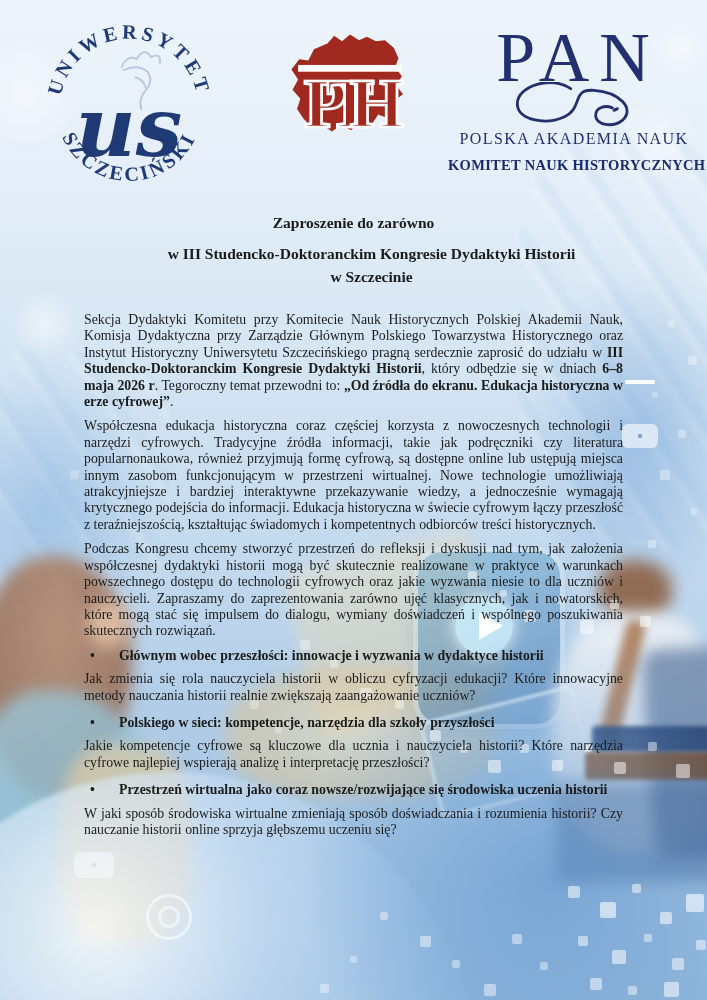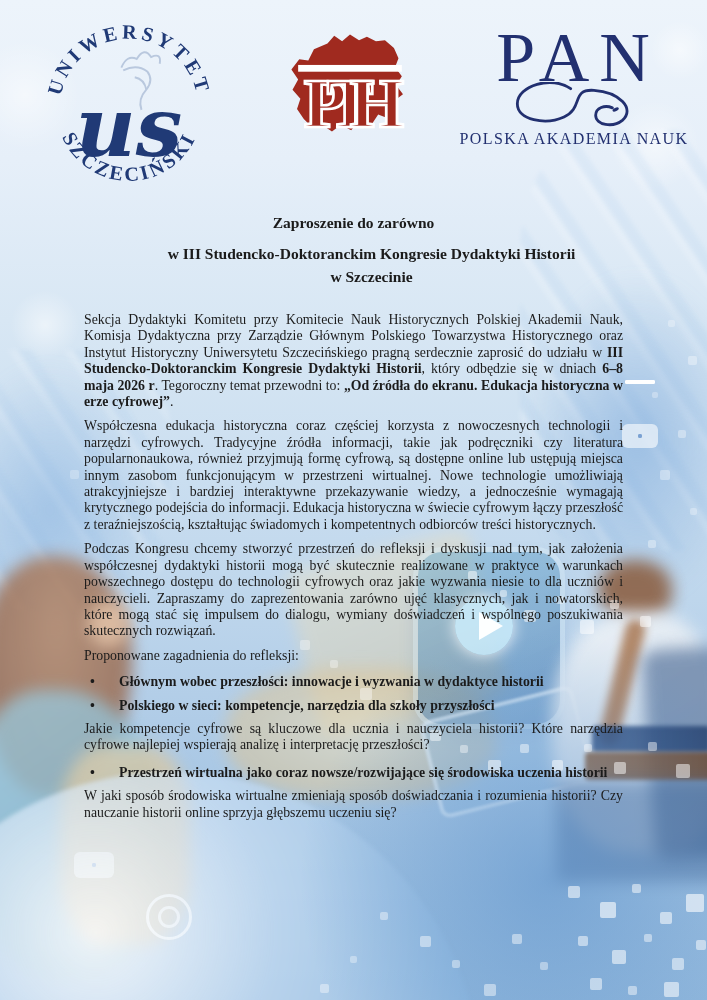--- a/index.html
+++ b/index.html
@@ -212,39 +212,40 @@
     </svg>
 
     <div class="pan-logo">
       <div class="pan-acronym">PAN</div>
       <svg class="pan-flourish" width="180" height="50" viewBox="0 0 200 60">
         <path d="M96,8 C74,-8 32,4 32,26 C32,46 66,52 88,42 C112,31 96,8 124,10 C154,12 174,32 158,46
                  C147,55 126,52 126,40 C126,31 137,27 146,31" stroke="#223070" stroke-width="3.4" fill="none" stroke-linecap="round"></path>
         <ellipse cx="150" cy="33" rx="4" ry="2" transform="rotate(-25 150 33)" fill="#223070"></ellipse>
       </svg>
       <div class="pan-sub">POLSKA AKADEMIA NAUK</div>
+      <div class="pan-committee">KOMITET NAUK HISTORYCZNYCH</div>
     </div>
   </header>
 
   <h1 class="title" style="margin:0;">
     <span class="t1">Zaproszenie do zarówno</span>
     <span class="t2">w III Studencko-Doktoranckim Kongresie Dydaktyki Historii</span>
     <span class="t3">w Szczecinie</span>
   </h1>
 
   <main class="content">
     <p><span>Sekcja Dydaktyki Komitetu przy Komitecie Nauk Historycznych Polskiej Akademii Nauk, Komisja Dydaktyczna przy Zarządzie Głównym Polskiego Towarzystwa Historycznego oraz Instytut Historyczny Uniwersytetu Szczecińskiego pragną serdecznie zaprosić do udziału w </span><b>III Studencko-Doktoranckim Kongresie Dydaktyki Historii</b><span>, który odbędzie się w dniach </span><b>6–8 maja 2026 r</b><span>. Tegoroczny temat przewodni to: </span><b>„Od źródła do ekranu. Edukacja historyczna w erze cyfrowej”</b><span>.</span></p>
     <p>Współczesna edukacja historyczna coraz częściej korzysta z nowoczesnych technologii i narzędzi cyfrowych. Tradycyjne źródła informacji, takie jak podręczniki czy literatura popularnonaukowa, również przyjmują formę cyfrową, są dostępne online lub ustępują miejsca innym zasobom funkcjonującym w przestrzeni wirtualnej. Nowe technologie umożliwiają atrakcyjniejsze i bardziej interaktywne przekazywanie wiedzy, a jednocześnie wymagają krytycznego podejścia do informacji. Edukacja historyczna w świecie cyfrowym łączy przeszłość z teraźniejszością, kształtując świadomych i kompetentnych odbiorców treści historycznych.</p>
     <p>Podczas Kongresu chcemy stworzyć przestrzeń do refleksji i dyskusji nad tym, jak założenia współczesnej dydaktyki historii mogą być skutecznie realizowane w praktyce w warunkach powszechnego dostępu do technologii cyfrowych oraz jakie wyzwania niesie to dla uczniów i nauczycieli. Zapraszamy do zaprezentowania zarówno ujęć klasycznych, jak i nowatorskich, które mogą stać się impulsem do dialogu, wymiany doświadczeń i wspólnego poszukiwania skutecznych rozwiązań.</p>
-    <p class="lead">Proponowane zagadnienia do refleksji:</p>
 
     <div class="bullet">
       <span class="marker">•</span>
       <span class="b-head">Głównym wobec przeszłości: innowacje i wyzwania w dydaktyce historii</span>
     </div>
+    <p class="b-body">Jak zmienia się rola nauczyciela historii w obliczu cyfryzacji edukacji? Które innowacyjne metody nauczania historii realnie zwiększają zaangażowanie uczniów?</p>
 
     <div class="bullet">
       <span class="marker">•</span>
       <span class="b-head">Polskiego w sieci: kompetencje, narzędzia dla szkoły przyszłości</span>
     </div>
     <p class="b-body">Jakie kompetencje cyfrowe są kluczowe dla ucznia i nauczyciela historii? Które narzędzia cyfrowe najlepiej wspierają analizę i interpretację przeszłości?</p>
 
     <div class="bullet">
       <span class="marker">•</span>
       <span class="b-head">Przestrzeń wirtualna jako coraz nowsze/rozwijające się środowiska uczenia historii</span>

